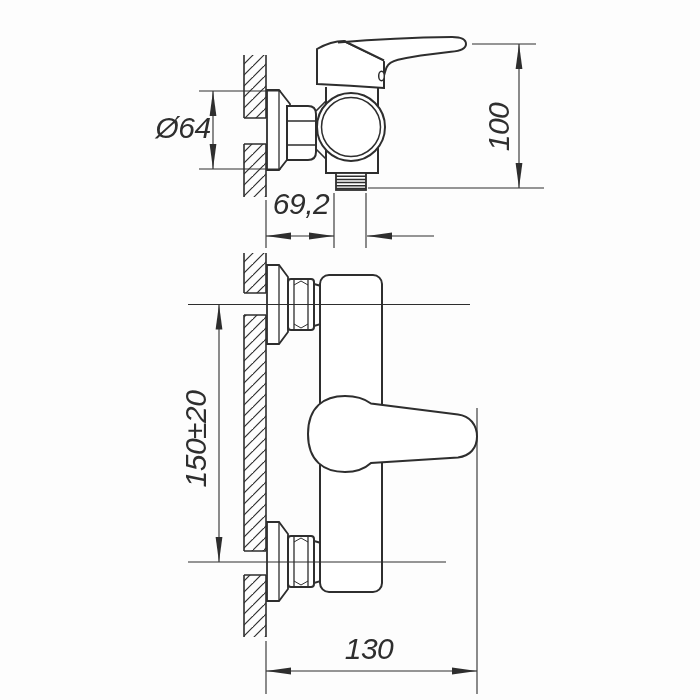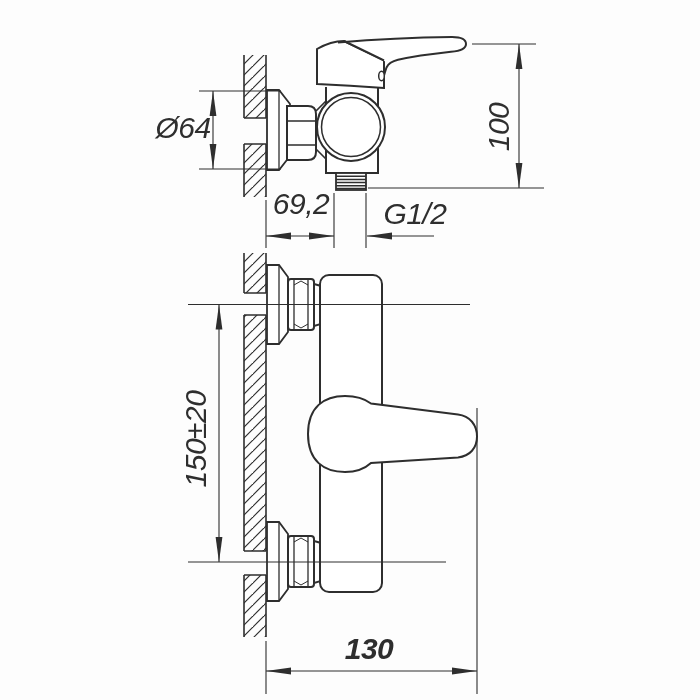--- a/index.html
+++ b/index.html
@@ -154,19 +154,18 @@
     </g>
   </g>
 </svg>
 
 <div class="dim-label" style="left:145px;top:112px;width:76px;">Ø64</div>
 
 <div class="dim-label rot" style="left:449px;top:111px;width:100px;height:32px;">100</div>
 
 <div class="dim-label" style="left:261px;top:188px;width:80px;">69,2</div>
 
-<div class="dim-label" style="left:375px;top:198px;width:80px;">G1/2</div>
 
 <div class="dim-label rot" style="left:121px;top:423px;width:150px;height:32px;">150±20</div>
 
-<div class="dim-label" style="left:329px;top:633px;width:80px;font-weight:bold;">130</div>
+<div class="dim-label" style="left:329px;top:633px;width:80px;">130</div>
 
 </div>
 
 </body></html>

